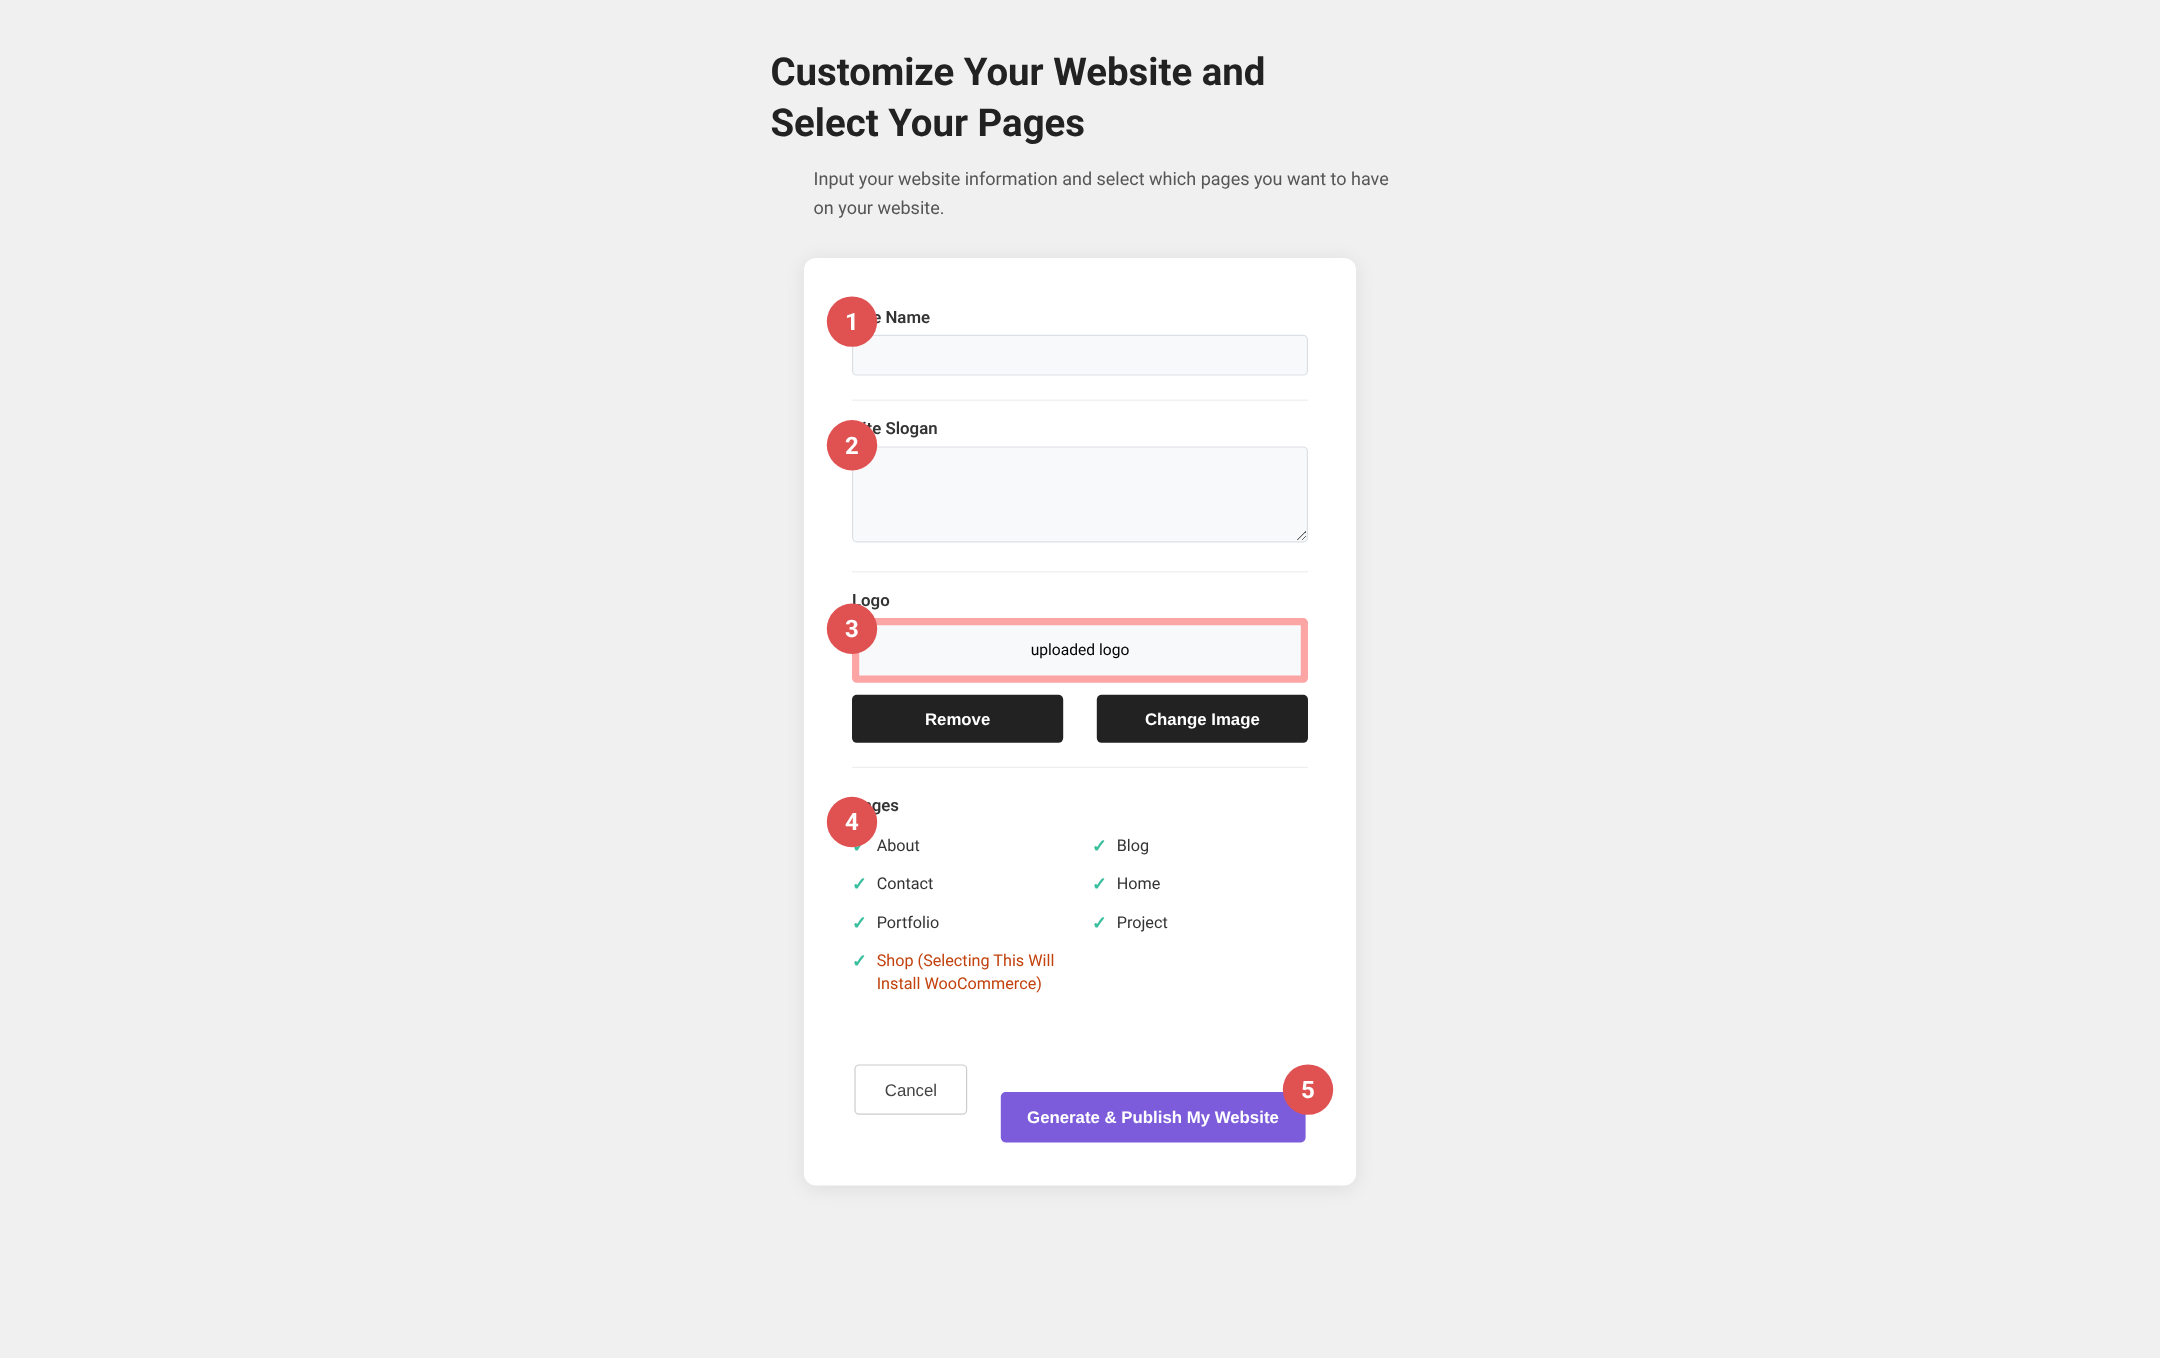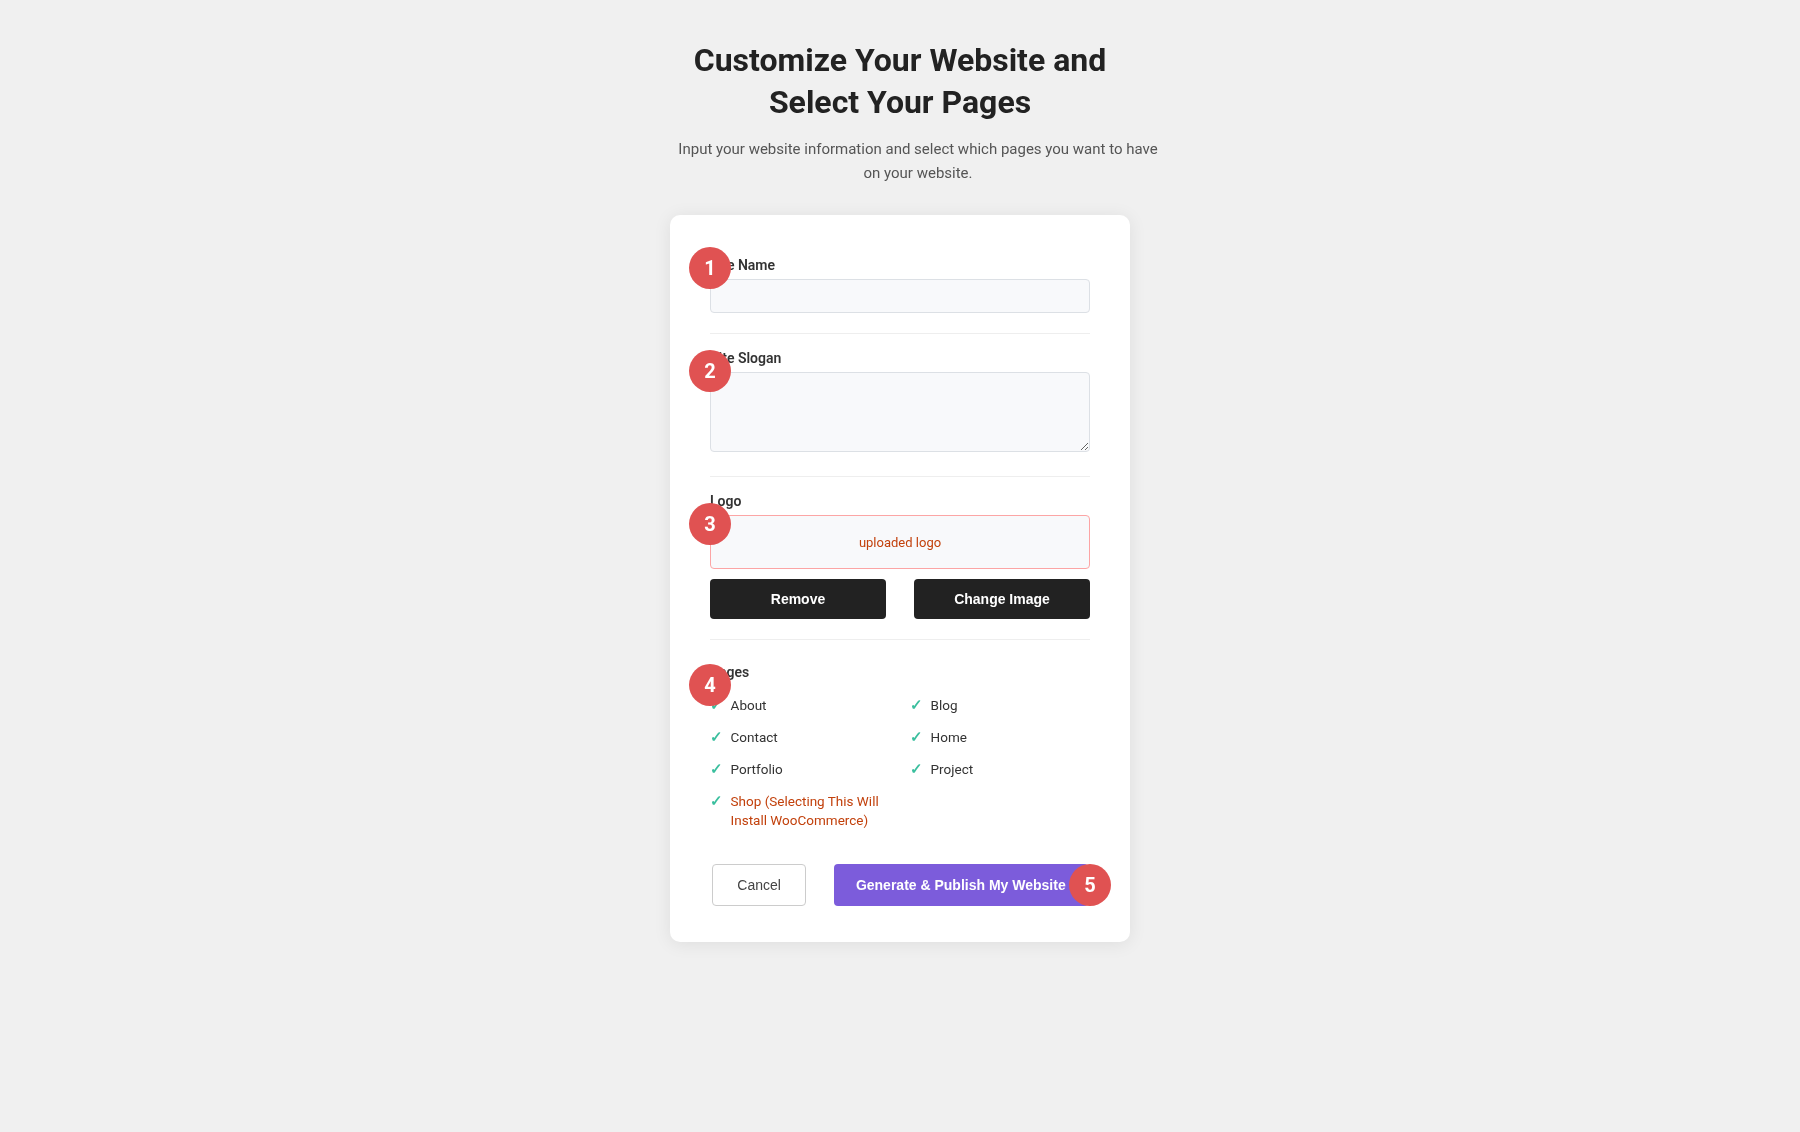--- a/index.html
+++ b/index.html
@@ -12,21 +12,21 @@
       background-color: #f0f0f0;
       font-family: -apple-system, BlinkMacSystemFont, 'Segoe UI', Roboto, sans-serif;
       min-height: 1132px;
       display: flex;
       flex-direction: column;
       align-items: center;
       padding: 40px 20px 60px;
     }
 
     .page-header {
-      text-align: center;
+      text-align: left;
       margin-bottom: 30px;
     }
 
     .page-title {
       font-size: 32px;
       font-weight: 700;
       color: #222;
       line-height: 1.3;
       margin-bottom: 14px;
     }
@@ -96,27 +96,27 @@
       background: #f8f9fb;
       color: #333;
       outline: none;
       height: 80px;
       resize: vertical;
     }
 
     .logo-preview {
       width: 100%;
       background: #f8f9fb;
-      border: 1px solid #fca5a5;
+      border: 6px solid #fca5a5;
       border-radius: 4px;
       height: 54px;
       display: flex;
       align-items: center;
       justify-content: center;
-      color: #c2410c;
+      color: #000000;
       font-size: 13px;
       margin-bottom: 10px;
     }
 
     .logo-buttons {
       display: flex;
       gap: 28px;
       align-items: center;
     }
 
@@ -210,20 +210,21 @@
 
     .btn-publish {
       background: #7c5cdb;
       color: #fff;
       border: none;
       border-radius: 4px;
       padding: 13px 22px;
       font-size: 14px;
       font-weight: 600;
       cursor: pointer;
+      margin-top: 46px;
     }
 
     .step-badge-footer {
       width: 42px;
       height: 42px;
       background: #e05252;
       border-radius: 50%;
       color: #fff;
       font-size: 20px;
       font-weight: 700;

